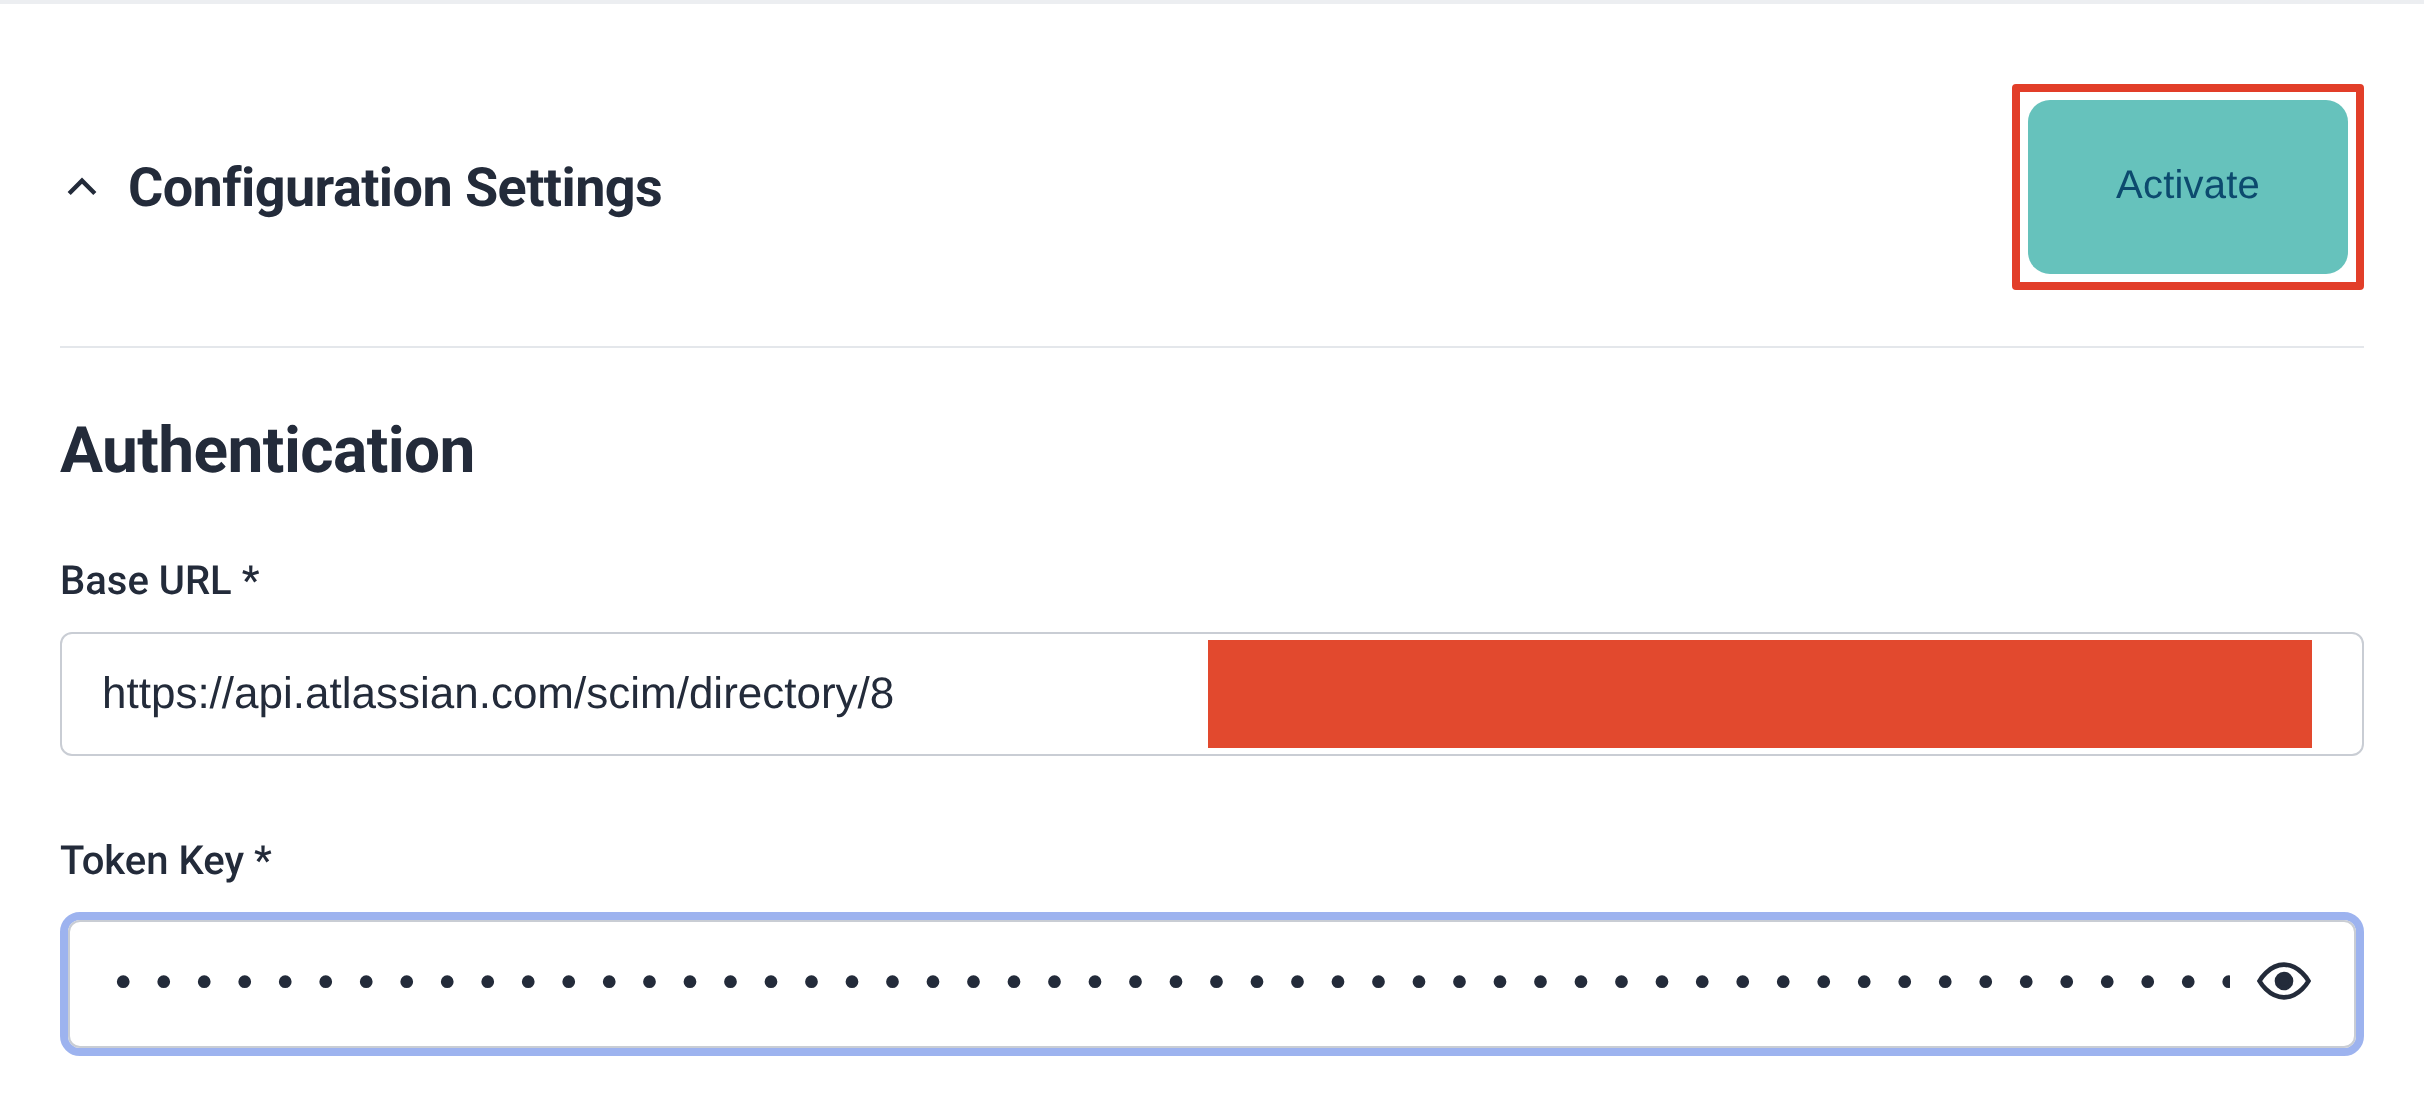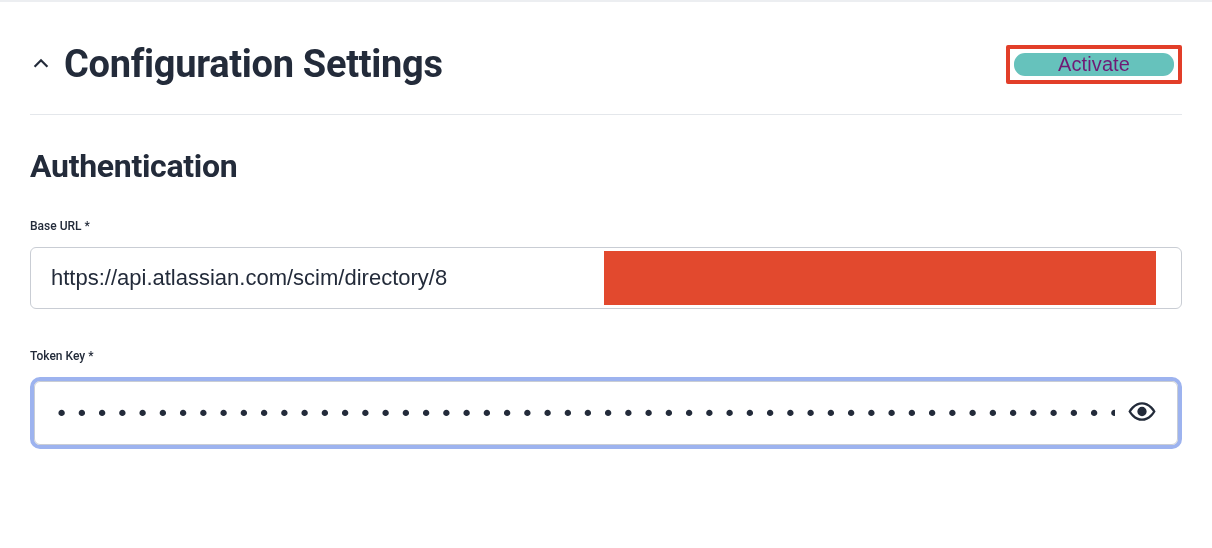--- a/index.html
+++ b/index.html
@@ -27,52 +27,52 @@
     }
     .chevron {
       display: inline-flex;
       width: 22px;
       height: 22px;
       align-items: center;
       justify-content: center;
     }
     .chevron svg { width: 22px; height: 22px; stroke: #232b3a; stroke-width: 2.4; fill: none; }
     .page-title {
-      font-size: 38px;
+      font-size: 27px;
       font-weight: 700;
       color: #232b3a;
       letter-spacing: -0.3px;
     }
     .activate-wrap {
       border: 4px solid #e23e29;
       padding: 4px 4px;
       border-radius: 2px;
       display: inline-flex;
     }
     .activate-btn {
       background: #66c2bc;
-      color: #701a75;
+      color: #0c4a6e;
       font-size: 20px;
       font-weight: 500;
       border: none;
       border-radius: 11px;
-      padding: 0 44px;
+      padding: 32px 44px;
       cursor: pointer;
       letter-spacing: 0.1px;
     }
     .section-title {
       font-size: 32px;
       font-weight: 700;
       color: #232b3a;
       margin-top: 32px;
       margin-bottom: 34px;
       letter-spacing: -0.3px;
     }
     .field-label {
-      font-size: 12px;
+      font-size: 20px;
       font-weight: 500;
       color: #232b3a;
       margin-bottom: 14px;
       display: block;
     }
     .input-row {
       position: relative;
       margin-bottom: 40px;
     }
     .text-input {

